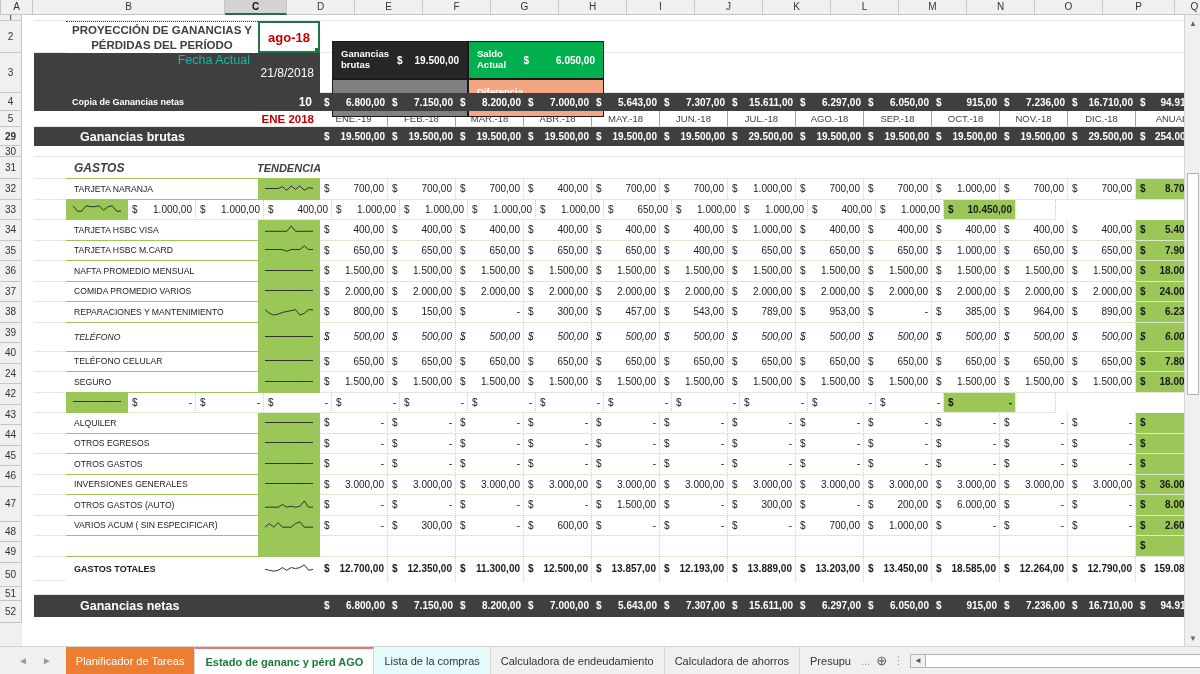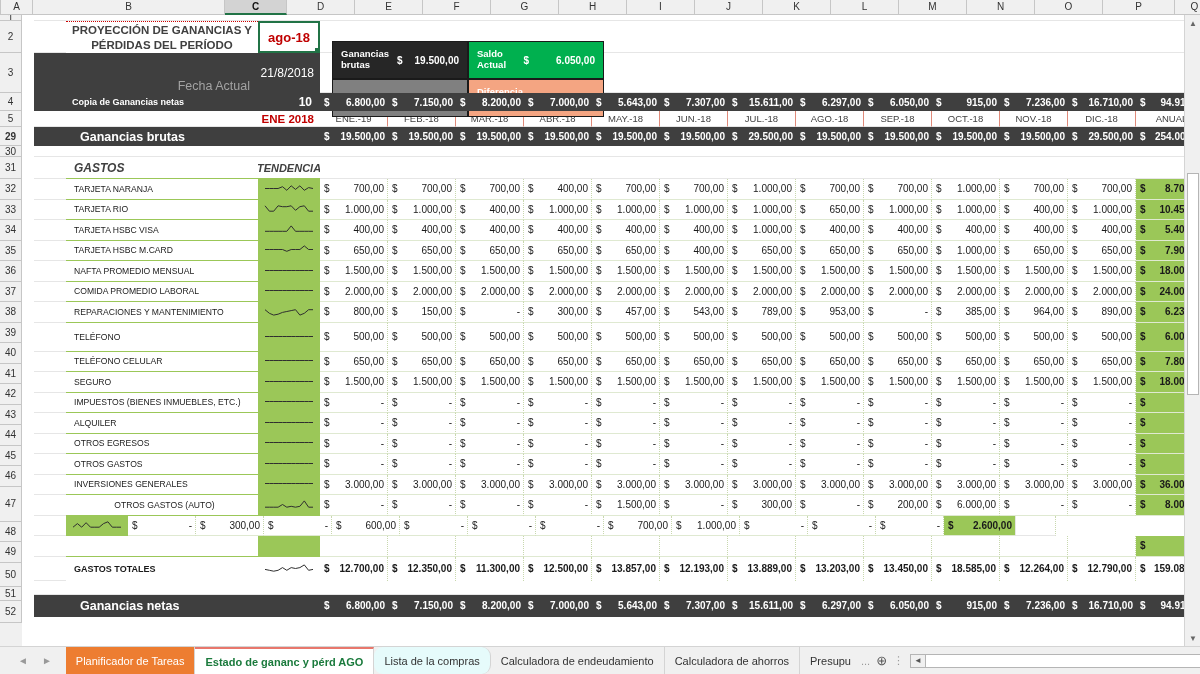--- a/index.html
+++ b/index.html
@@ -76,22 +76,22 @@
     background: #ffffff; color: #c00000; font-weight: bold; font-size: 13px;
     display: flex; align-items: center; justify-content: center;
     border: 2px solid #217346; position: relative;
   }
   .ago-cell::after {
     content: ""; position: absolute; right: -3px; bottom: -3px;
     width: 5px; height: 5px; background: #217346; border: 1px solid #fff;
   }
   .dark-band { background: #3f3f3f; color: #ffffff; }
   .fecha-label {
-    background: #3f3f3f; color: #a3a3a3; font-size: 12.5px;
-    display: flex; align-items: flex-end; justify-content: flex-end; padding-right: 8px;
+    background: #3f3f3f; color: #14b8a6; font-size: 12.5px;
+    display: flex; align-items: flex-start; justify-content: flex-end; padding-right: 8px;
   }
   .fecha-val {
     background: #3f3f3f; color: #fff; font-size: 12px;
     display: flex; align-items: center; justify-content: flex-end; padding-right: 6px;
   }
   .copia-label {
     background: #3f3f3f; color: #fff; font-size: 9px; font-weight: bold;
     display: flex; align-items: center; padding-left: 6px;
   }
   .copia-val {
@@ -190,21 +190,21 @@
   }
   .navbtns { display: flex; align-items: center; gap: 14px; padding: 0 14px 0 18px; color: #999; font-size: 10px; }
   .tab {
     display: flex; align-items: center; padding: 0 10px;
     font-size: 11px; color: #333; background: #f0f0f0;
     border-right: 1px solid #d4d4d4; white-space: nowrap;
   }
   .tab.active { background: #ffffff; font-weight: bold; color: #1a7a3c;
     border-top: 2px solid #e8776c; border-right: 1px solid #d4d4d4; }
   .tab.t-orange { background: #ed7d31; color: #ffffff; border-right: 1px solid #d4d4d4; }
-  .tab.t-cyan { background: #e6fbfb; color: #333; border-radius: 9px; }
+  .tab.t-cyan { background: #e6fbfb; color: #333; }
   .tab-plus { display: flex; align-items: center; justify-content: center; width: 26px; color: #555; font-size: 13px; }
   .tab-dots { display:flex; align-items:center; color:#9a9a9a; font-size:11px; padding:0 6px;}
   .hscroll-wrap { display: flex; align-items: center; flex: 1 1 auto; padding-right: 16px; }
   .hscroll {
     flex: 1 1 auto; height: 14px; background: #f0f0f0;
     border: 1px solid #b5b5b5; display: flex; align-items: stretch;
   }
   .hs-btn { width: 14px; background: #f0f0f0; display:flex; align-items:center; justify-content:center; font-size:8px; color:#555; }
   .hs-thumb { flex: 0 0 300px; background: #fff; border-left: 1px solid #b5b5b5; border-right: 1px solid #b5b5b5; }
   .hs-track { flex: 1 1 auto; background:#f0f0f0; }
@@ -248,21 +248,21 @@
         <div class="rowhdr" style="height: 22px;">31</div>
         <div class="rowhdr" style="height: 20.5px;">32</div>
         <div class="rowhdr" style="height: 20.5px;">33</div>
         <div class="rowhdr" style="height: 20.5px;">34</div>
         <div class="rowhdr" style="height: 20.5px;">35</div>
         <div class="rowhdr" style="height: 20.5px;">36</div>
         <div class="rowhdr" style="height: 20.5px;">37</div>
         <div class="rowhdr" style="height: 20.5px;">38</div>
         <div class="rowhdr" style="height: 20.5px;">39</div>
         <div class="rowhdr" style="height: 20.5px;">40</div>
-        <div class="rowhdr" style="height: 20.5px;">41</div>
+        <div class="rowhdr" style="height: 20.5px;">24</div>
         <div class="rowhdr" style="height: 20.5px;">42</div>
         <div class="rowhdr" style="height: 20.5px;">43</div>
         <div class="rowhdr" style="height: 20.5px;">44</div>
         <div class="rowhdr" style="height: 20.5px;">45</div>
         <div class="rowhdr" style="height: 20.5px;">46</div>
         <div class="rowhdr" style="height: 35px;">47</div>
         <div class="rowhdr" style="height: 20.5px;">48</div>
         <div class="rowhdr" style="height: 20.5px;">49</div>
         <div class="rowhdr" style="height: 24px;">50</div>
         <div class="rowhdr" style="height: 14px;">51</div>
@@ -629,23 +629,20 @@
             <span>700,00</span>
           </div>
           <div class="cell money total-green" style="width: 72px; flex: 0 0 72px;">
             <span class="cur">$</span>
             <span>8.700,00</span>
           </div>
           <div class="cell pct" style="width: 40px; flex: 0 0 40px;"></div>
         </div>
         <div class="grow" style="height: 20.5px;">
           <div class="cell blank-white" style="width: 32px; flex: 0 0 32px;"></div>
-          <div class="cell rowlabel" style="width: 192px; flex: 0 0 192px;">
-            <span>TARJETA RIO</span>
-          </div>
           <div class="cell spark" style="width: 62px; flex: 0 0 62px;">
             <svg width="56" height="14" viewBox="0 0 56 14">
               <path d="M4.0 3.8 L8.4 9.2 L12.7 9.2 L17.1 3.8 L21.5 4.7 L25.8 4.7 L30.2 3.8 L34.5 8.3 L38.9 4.7 L43.3 3.8 L47.6 9.2 L52.0 9.2 " fill="none" stroke="#2f2f2f" stroke-width="1"></path>
             </svg>
           </div>
           <div class="cell money " style="width: 68px; flex: 0 0 68px;">
             <span class="cur">$</span>
             <span>1.000,00</span>
           </div>
           <div class="cell money " style="width: 68px; flex: 0 0 68px;">
@@ -886,21 +883,21 @@
           </div>
           <div class="cell money total-green" style="width: 72px; flex: 0 0 72px;">
             <span class="cur">$</span>
             <span>18.000,00</span>
           </div>
           <div class="cell pct" style="width: 40px; flex: 0 0 40px;"></div>
         </div>
         <div class="grow" style="height: 20.5px;">
           <div class="cell blank-white" style="width: 32px; flex: 0 0 32px;"></div>
           <div class="cell rowlabel" style="width: 192px; flex: 0 0 192px;">
-            <span>COMIDA PROMEDIO LABORAL</span>
+            <span>COMIDA PROMEDIO VARIOS</span>
           </div>
           <div class="cell spark" style="width: 62px; flex: 0 0 62px;">
             <svg width="56" height="14" viewBox="0 0 56 14">
               <path d="M4.0 6.5 L8.4 6.5 L12.7 6.5 L17.1 6.5 L21.5 6.5 L25.8 6.5 L30.2 6.5 L34.5 6.5 L38.9 6.5 L43.3 6.5 L47.6 6.5 L52.0 6.5 " fill="none" stroke="#2f2f2f" stroke-width="1"></path>
             </svg>
           </div>
           <div class="cell money " style="width: 68px; flex: 0 0 68px;">
             <span class="cur">$</span>
             <span>2.000,00</span>
           </div>
@@ -1011,21 +1008,21 @@
           <div class="cell money " style="width: 68px; flex: 0 0 68px;">
             <span class="cur">$</span>
             <span>890,00</span>
           </div>
           <div class="cell money total-green" style="width: 72px; flex: 0 0 72px;">
             <span class="cur">$</span>
             <span>6.231,00</span>
           </div>
           <div class="cell pct" style="width: 40px; flex: 0 0 40px;"></div>
         </div>
-        <div class="grow" style="height: 29px;">
+        <div class="grow" style="height: 29px; font-style: italic;">
           <div class="cell blank-white" style="width: 32px; flex: 0 0 32px;"></div>
           <div class="cell rowlabel" style="width: 192px; flex: 0 0 192px;">
             <span>TELÉFONO</span>
           </div>
           <div class="cell spark" style="width: 62px; flex: 0 0 62px;">
             <svg width="56" height="14" viewBox="0 0 56 14">
               <path d="M4.0 6.5 L8.4 6.5 L12.7 6.5 L17.1 6.5 L21.5 6.5 L25.8 6.5 L30.2 6.5 L34.5 6.5 L38.9 6.5 L43.3 6.5 L47.6 6.5 L52.0 6.5 " fill="none" stroke="#2f2f2f" stroke-width="1"></path>
             </svg>
           </div>
           <div class="cell money " style="width: 68px; flex: 0 0 68px;">
@@ -1205,23 +1202,20 @@
             <span>1.500,00</span>
           </div>
           <div class="cell money total-green" style="width: 72px; flex: 0 0 72px;">
             <span class="cur">$</span>
             <span>18.000,00</span>
           </div>
           <div class="cell pct" style="width: 40px; flex: 0 0 40px;"></div>
         </div>
         <div class="grow" style="height: 20.5px;">
           <div class="cell blank-white" style="width: 32px; flex: 0 0 32px;"></div>
-          <div class="cell rowlabel" style="width: 192px; flex: 0 0 192px;">
-            <span>IMPUESTOS (BIENES INMUEBLES, ETC.)</span>
-          </div>
           <div class="cell spark" style="width: 62px; flex: 0 0 62px;">
             <svg width="56" height="14" viewBox="0 0 56 14">
               <path d="M4.0 6.5 L8.4 6.5 L12.7 6.5 L17.1 6.5 L21.5 6.5 L25.8 6.5 L30.2 6.5 L34.5 6.5 L38.9 6.5 L43.3 6.5 L47.6 6.5 L52.0 6.5 " fill="none" stroke="#2f2f2f" stroke-width="1"></path>
             </svg>
           </div>
           <div class="cell money " style="width: 68px; flex: 0 0 68px;">
             <span class="cur">$</span>
             <span>-</span>
           </div>
           <div class="cell money " style="width: 68px; flex: 0 0 68px;">
@@ -1525,21 +1519,21 @@
             <span>3.000,00</span>
           </div>
           <div class="cell money total-green" style="width: 72px; flex: 0 0 72px;">
             <span class="cur">$</span>
             <span>36.000,00</span>
           </div>
           <div class="cell pct" style="width: 40px; flex: 0 0 40px;"></div>
         </div>
         <div class="grow" style="height: 20.5px;">
           <div class="cell blank-white" style="width: 32px; flex: 0 0 32px;"></div>
-          <div class="cell rowlabel" style="width: 192px; flex: 0 0 192px; justify-content: center;">
+          <div class="cell rowlabel" style="width: 192px; flex: 0 0 192px;">
             <span>OTROS GASTOS (AUTO)</span>
           </div>
           <div class="cell spark" style="width: 62px; flex: 0 0 62px;">
             <svg width="56" height="14" viewBox="0 0 56 14">
               <path d="M4.0 9.2 L8.4 9.2 L12.7 9.2 L17.1 9.2 L21.5 6.5 L25.8 9.2 L30.2 8.3 L34.5 9.2 L38.9 8.3 L43.3 2.9 L47.6 9.2 L52.0 9.2 " fill="none" stroke="#2f2f2f" stroke-width="1"></path>
             </svg>
           </div>
           <div class="cell money " style="width: 68px; flex: 0 0 68px;">
             <span class="cur">$</span>
             <span>-</span>
@@ -1589,20 +1583,23 @@
             <span>-</span>
           </div>
           <div class="cell money total-green" style="width: 72px; flex: 0 0 72px;">
             <span class="cur">$</span>
             <span>8.000,00</span>
           </div>
           <div class="cell pct" style="width: 40px; flex: 0 0 40px;"></div>
         </div>
         <div class="grow" style="height: 20.5px;">
           <div class="cell blank-white" style="width: 32px; flex: 0 0 32px;"></div>
+          <div class="cell rowlabel" style="width: 192px; flex: 0 0 192px;">
+            <span>VARIOS ACUM ( SIN ESPECIFICAR)</span>
+          </div>
           <div class="cell spark" style="width: 62px; flex: 0 0 62px;">
             <svg width="56" height="14" viewBox="0 0 56 14">
               <path d="M4.0 9.2 L8.4 5.6 L12.7 9.2 L17.1 4.7 L21.5 9.2 L25.8 9.2 L30.2 9.2 L34.5 5.6 L38.9 3.8 L43.3 9.2 L47.6 9.2 L52.0 9.2 " fill="none" stroke="#2f2f2f" stroke-width="1"></path>
             </svg>
           </div>
           <div class="cell money " style="width: 68px; flex: 0 0 68px;">
             <span class="cur">$</span>
             <span>-</span>
           </div>
           <div class="cell money " style="width: 68px; flex: 0 0 68px;">

